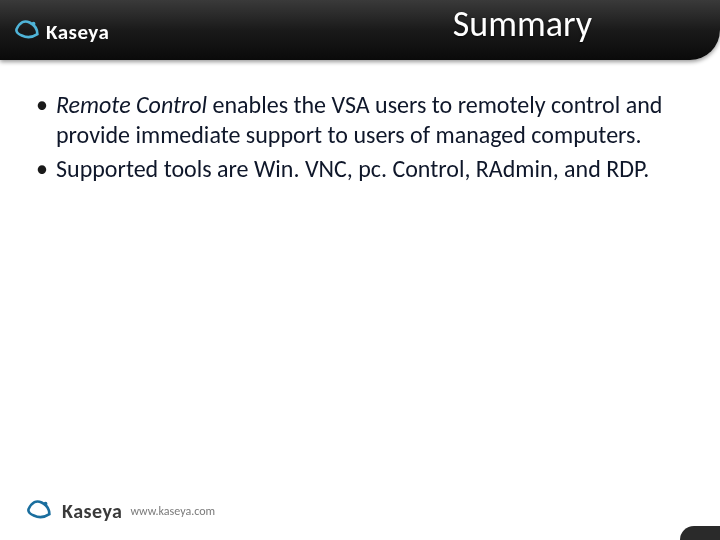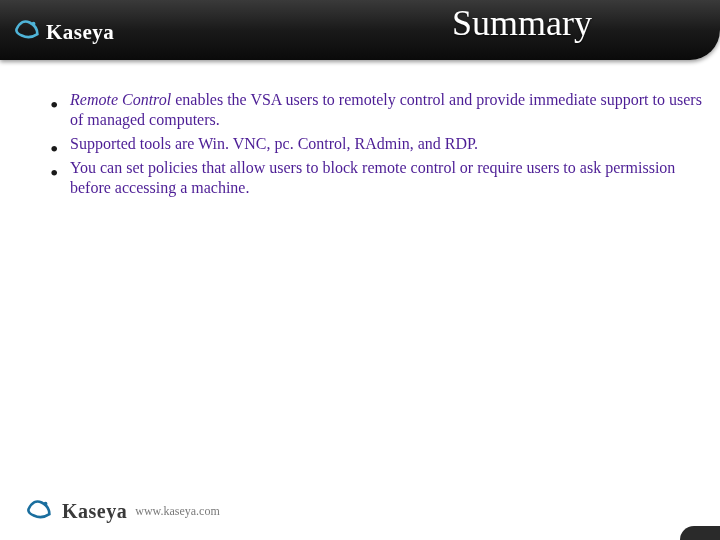--- a/index.html
+++ b/index.html
@@ -1,36 +1,36 @@
 <!DOCTYPE html>
 <html><head>
 <meta charset="utf-8">
 <style>
   * { margin: 0; padding: 0; box-sizing: border-box; }
   html, body { width: 720px; height: 540px; font-family: Calibri, "Segoe UI", Arial, sans-serif; background: #fff; overflow: hidden; }
-  .slide { position: relative; width: 720px; height: 540px; background: #fff; font-family: Liberation Serif, serif; }
+  .slide { position: relative; width: 720px; height: 540px; background: #fff; }
   .header-band {
     position: absolute; left: 0; top: 0; width: 720px; height: 60px;
     background: linear-gradient(to bottom, #3a3a3a 0%, #1a1a1a 50%, #0a0a0a 100%);
     border-radius: 0 0 30px 0;
     box-shadow: 0 2px 4px rgba(0,0,0,0.4);
   }
   .header-logo {
     position: absolute; left: 14px; top: 16px; display: flex; align-items: center; gap: 6px;
     color: #fff; font-weight: 600; font-size: 21px; letter-spacing: 0.5px;
   }
   .header-logo svg { width: 26px; height: 26px; }
   .title {
     position: absolute; left: 0; top: 2px; width: 592px;
     text-align: right; color: #fff; font-size: 36px; font-weight: 400;
     text-shadow: 0 1px 2px rgba(0,0,0,0.6);
   }
   .body {
-    position: absolute; left: 44px; top: 90px; width: 660px;
-    color: #4c1d95; font-size: 16px; line-height: 1.25;
+    position: absolute; left: 30px; top: 90px; width: 660px;
+    color: #0f172a; font-size: 24px; line-height: 1.25;
   }
   .body ul { list-style: none; }
   .body li { position: relative; padding-left: 26px; margin-bottom: 4px; }
   .body li::before {
     content: "•"; position: absolute; left: 6px; top: 0; font-size: 24px; color: #1a1a1a;
   }
   .em { font-style: italic; }
   .footer-logo {
     position: absolute; left: 24px; bottom: 14px; display: flex; align-items: center; gap: 8px;
   }
@@ -61,23 +61,20 @@
   </div>
 
   <div class="body">
     <ul>
       <li>
         <span class="em">Remote Control</span><span> enables the VSA users to remotely control and provide immediate support to users of managed computers.</span>
       </li>
       <li>
         <span class="em"></span><span>Supported tools are Win. VNC, pc. Control, RAdmin, and RDP.</span>
       </li>
-      <li>
-        <span class="em"></span><span>You can set policies that allow users to block remote control or require users to ask permission before accessing a machine.</span>
-      </li>
     </ul>
   </div>
 
   <div class="footer-logo">
     <span>
       <svg viewBox="0 0 40 40">
         <path d="M4 20 Q12 4 24 10 Q36 16 36 28 Q24 36 12 30 Q2 26 4 20 Z" fill="none" stroke="#1a6e9e" stroke-width="4"></path>
         <circle cx="30" cy="12" r="3" fill="#1a6e9e"></circle>
       </svg>
     </span>

